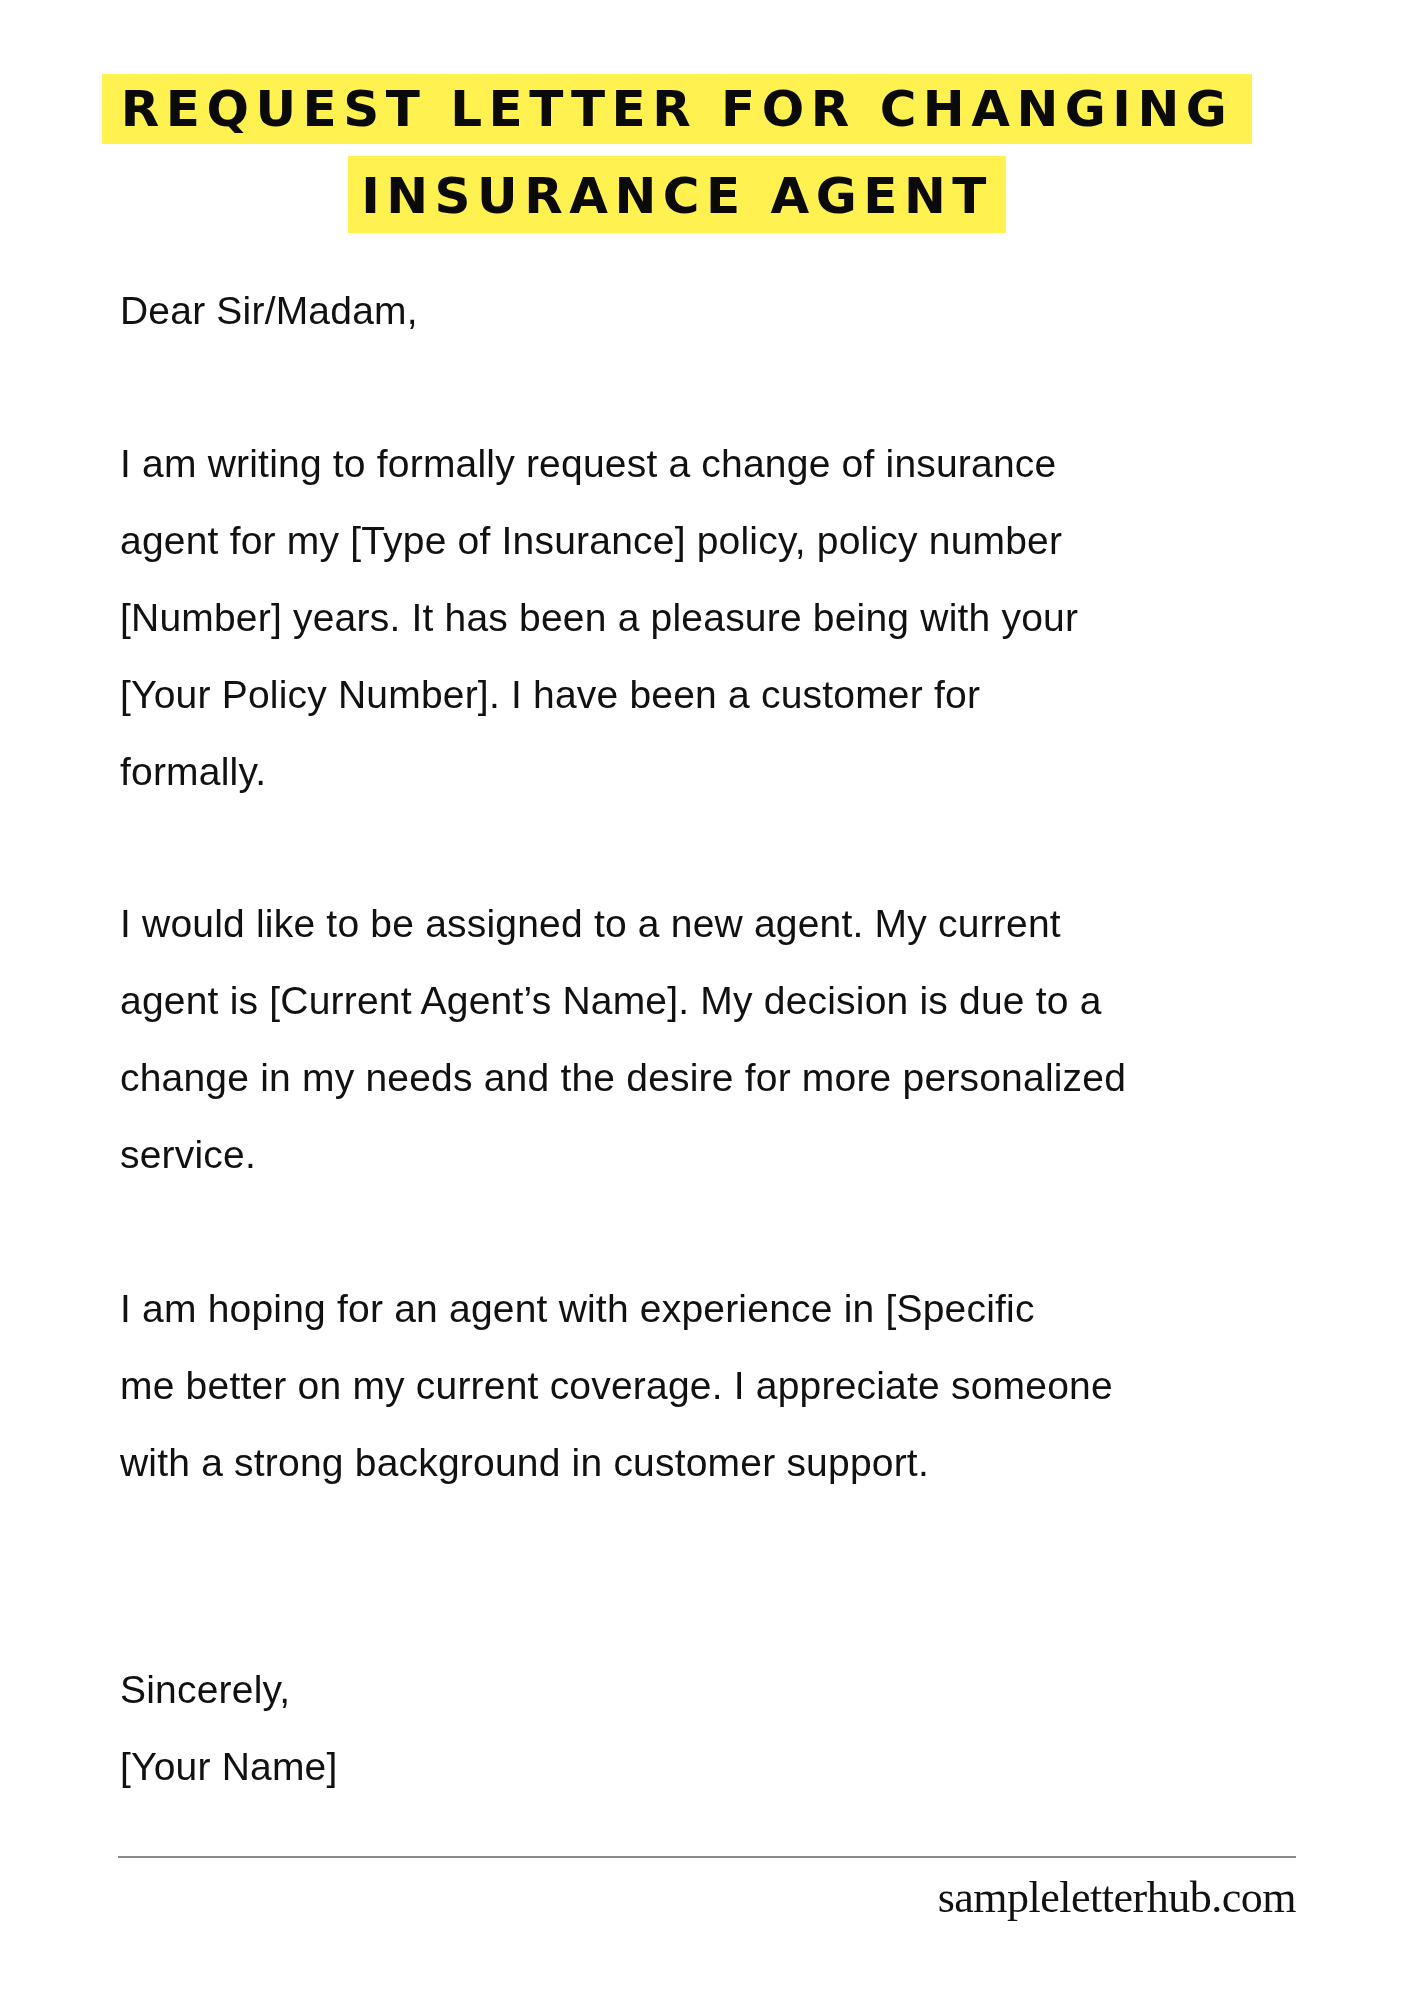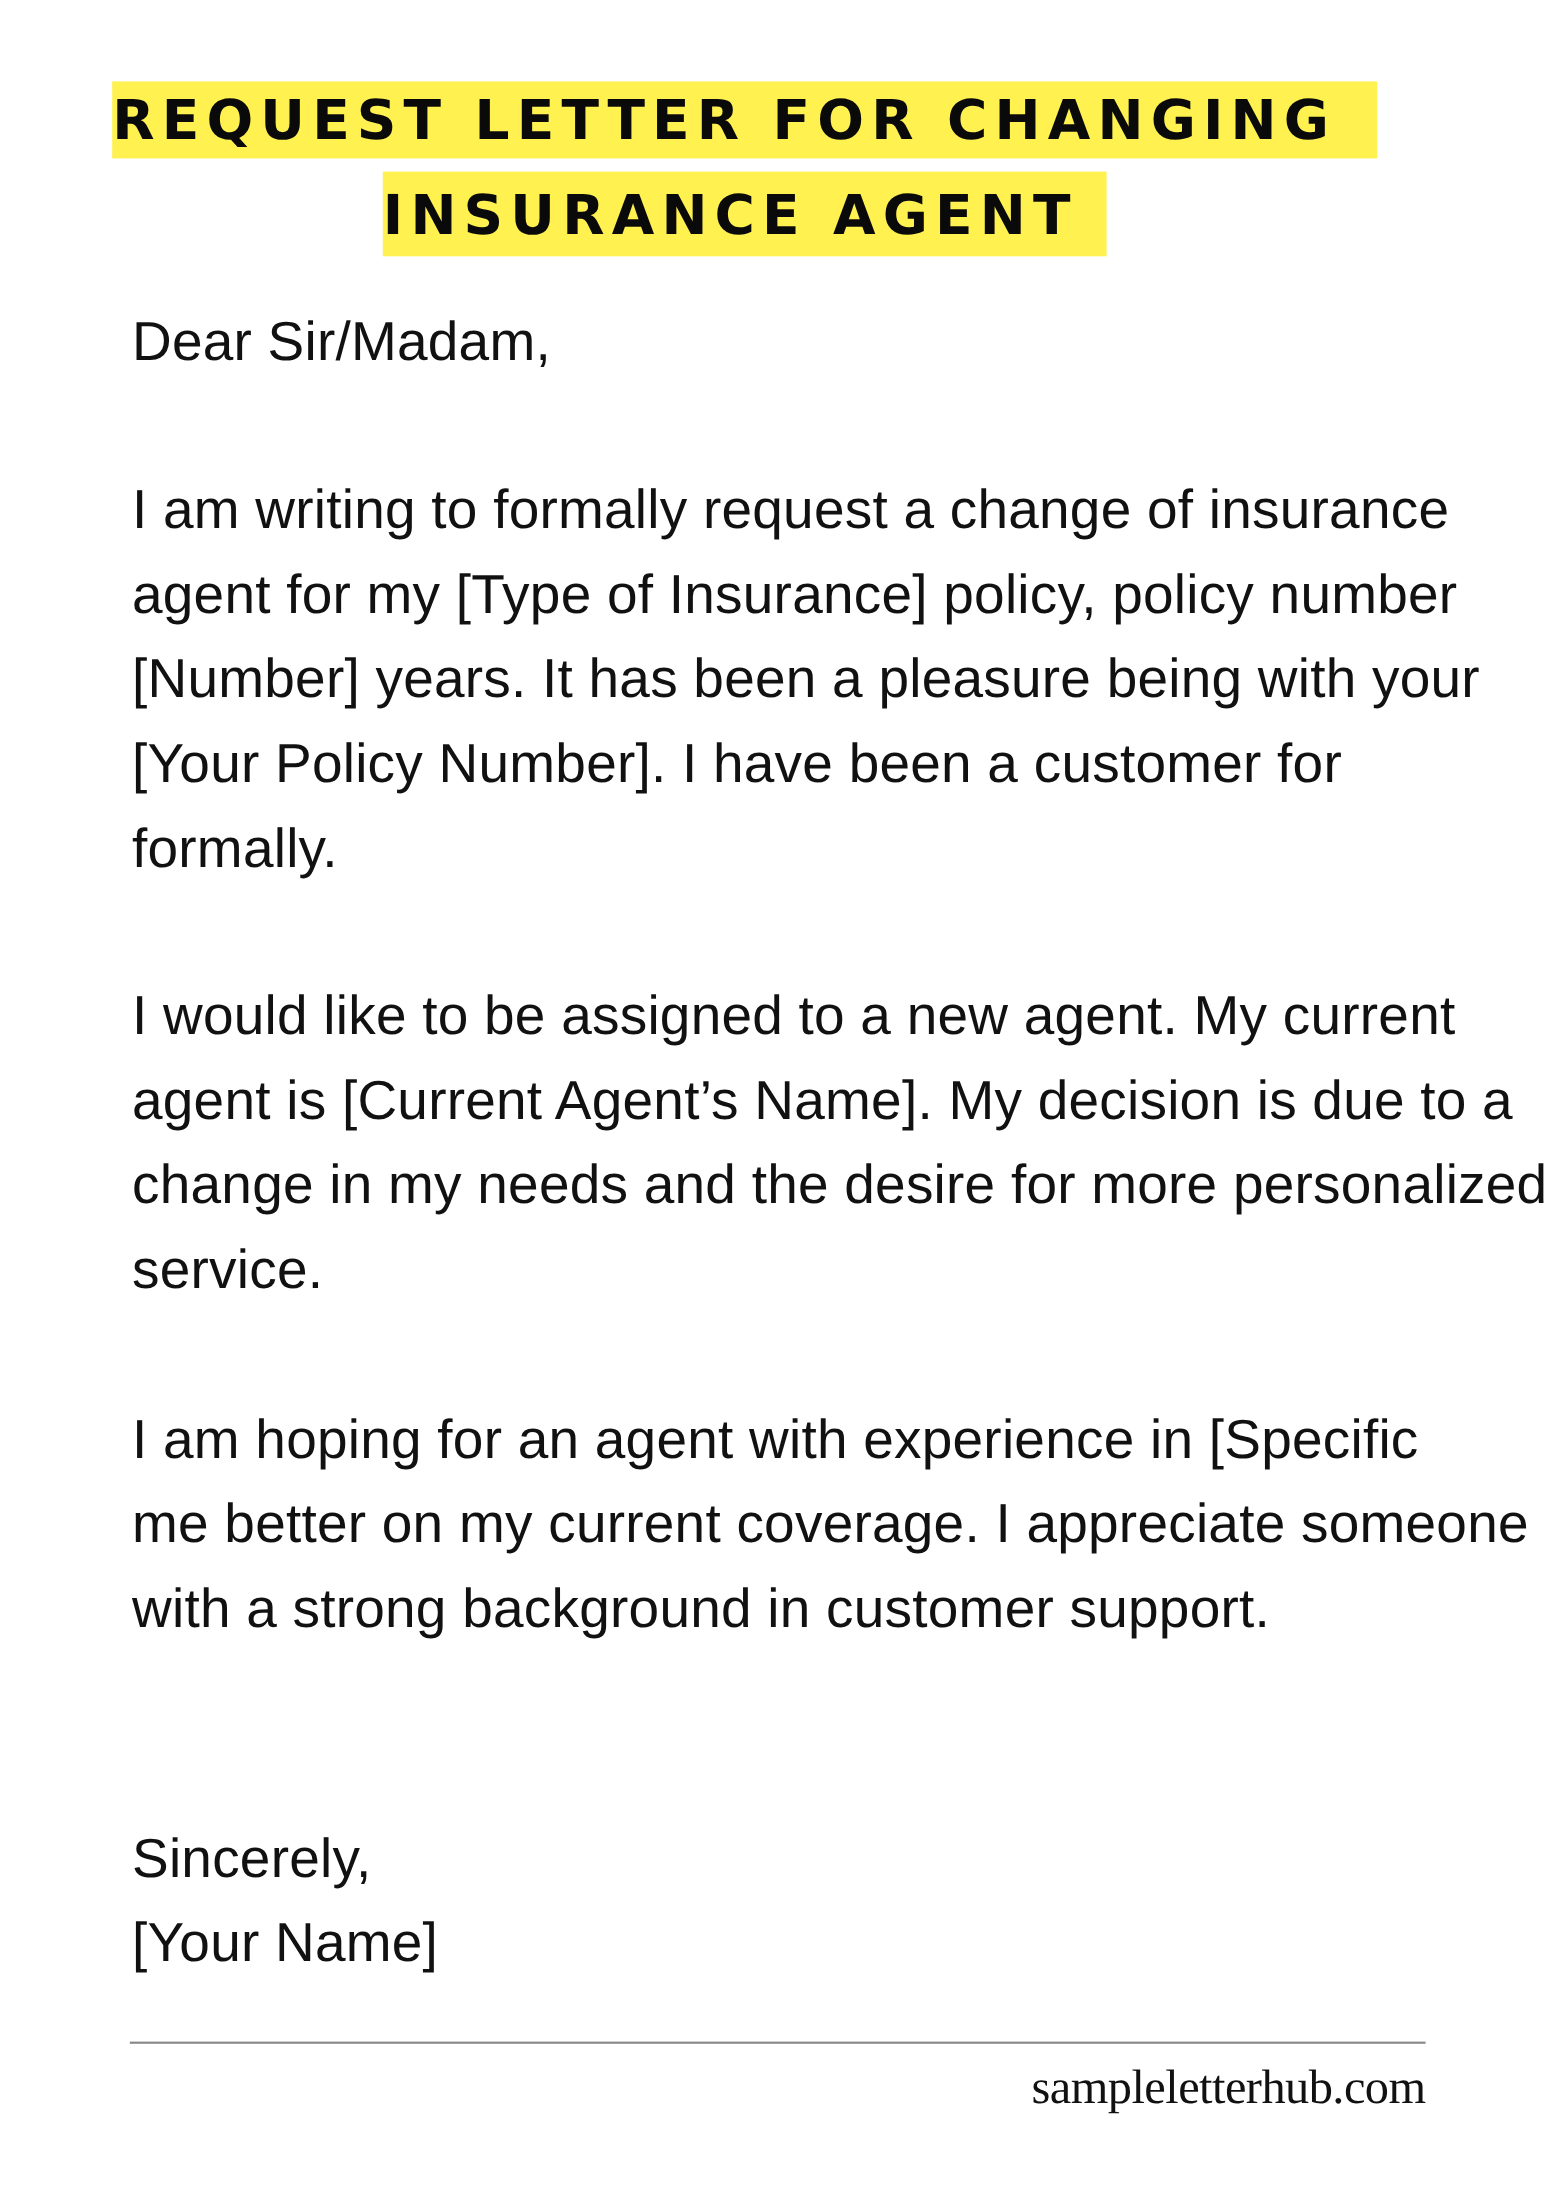--- a/index.html
+++ b/index.html
@@ -18,41 +18,41 @@
     .title-line {
       position: absolute;
       background: #FFF150;
       font-family: "DejaVu Sans", "Liberation Sans", sans-serif;
       font-weight: bold;
       font-size: 50px;
       letter-spacing: 6.5px;
       color: #0a0a0a;
       white-space: nowrap;
       box-sizing: border-box;
-      text-align: left;
+      text-align: center;
       line-height: 70px;
     }
     #title-line-1 {
       left: 102px;
       top: 74px;
       width: 1150px;
       height: 70px;
       line-height: 70px;
     }
     #title-line-2 {
       left: 348px;
       top: 156px;
       width: 658px;
       height: 77px;
       line-height: 80px;
     }
     .body-block {
       position: absolute;
       left: 120px;
-      font-size: 50px;
+      font-size: 39px;
       line-height: 77px;
       color: #111111;
       white-space: nowrap;
       letter-spacing: 0.2px;
     }
     .body-line {
       display: block;
       height: 77px;
     }
     #salutation { top: 272px; }

